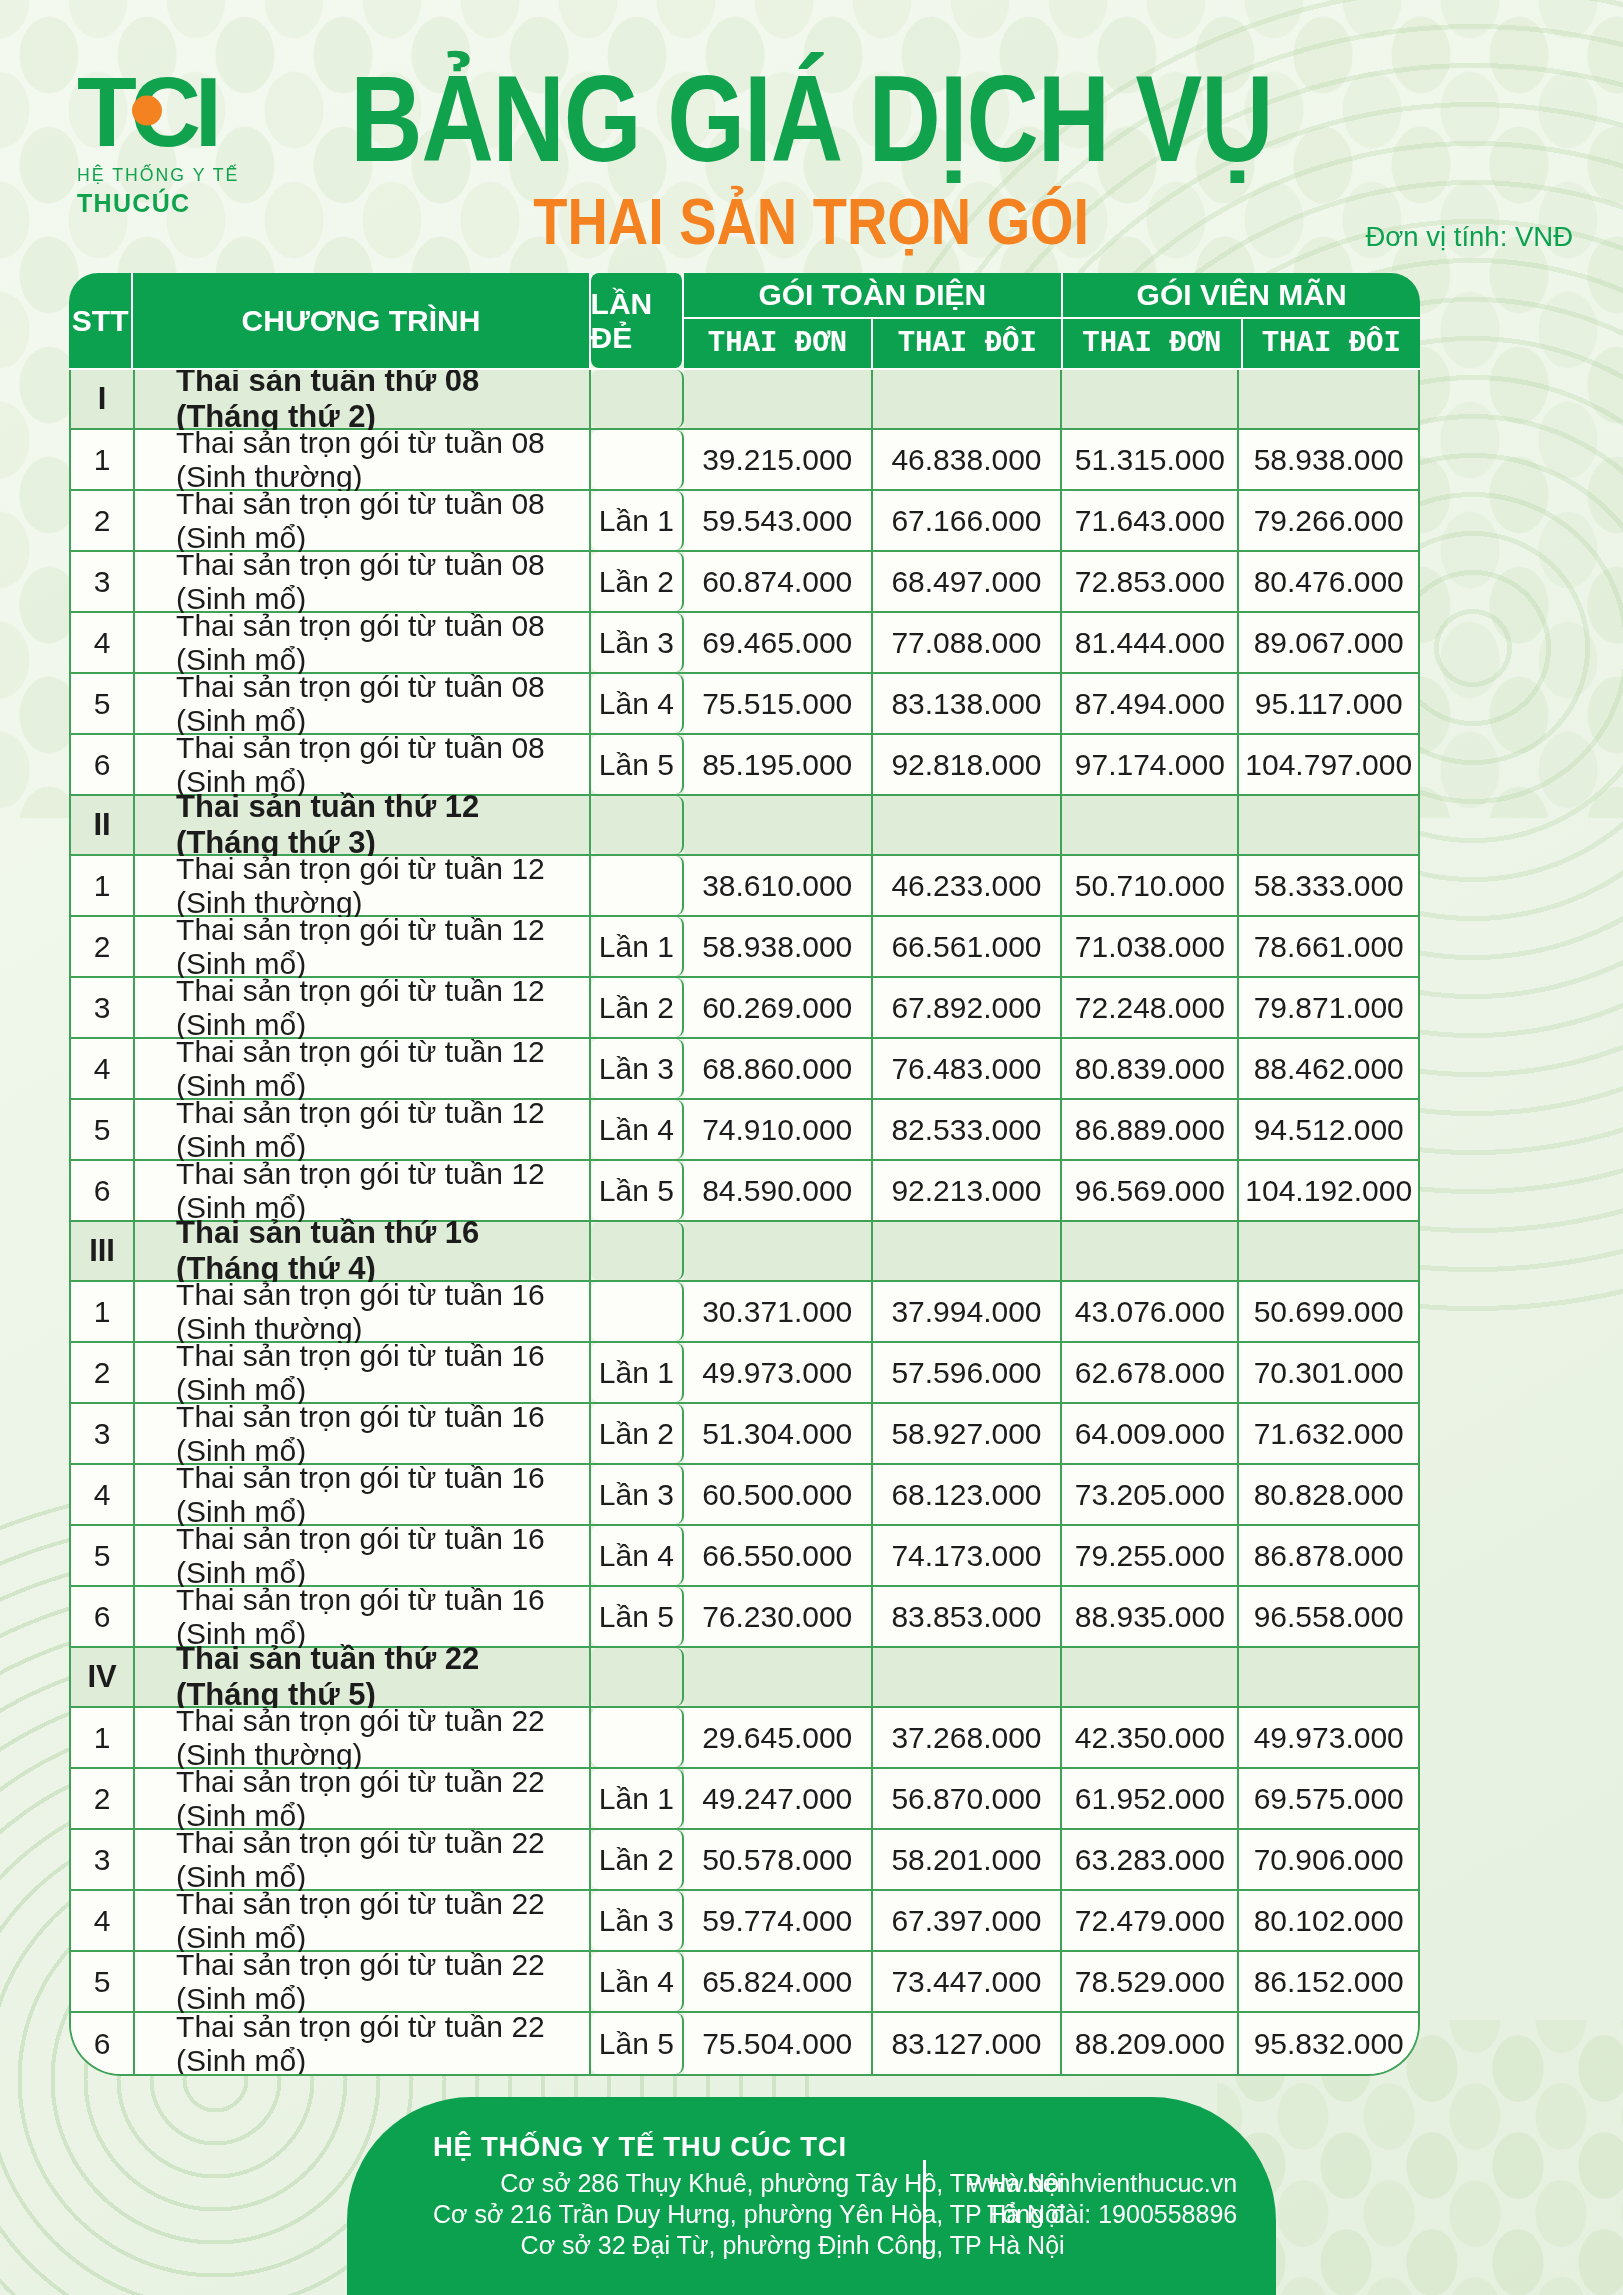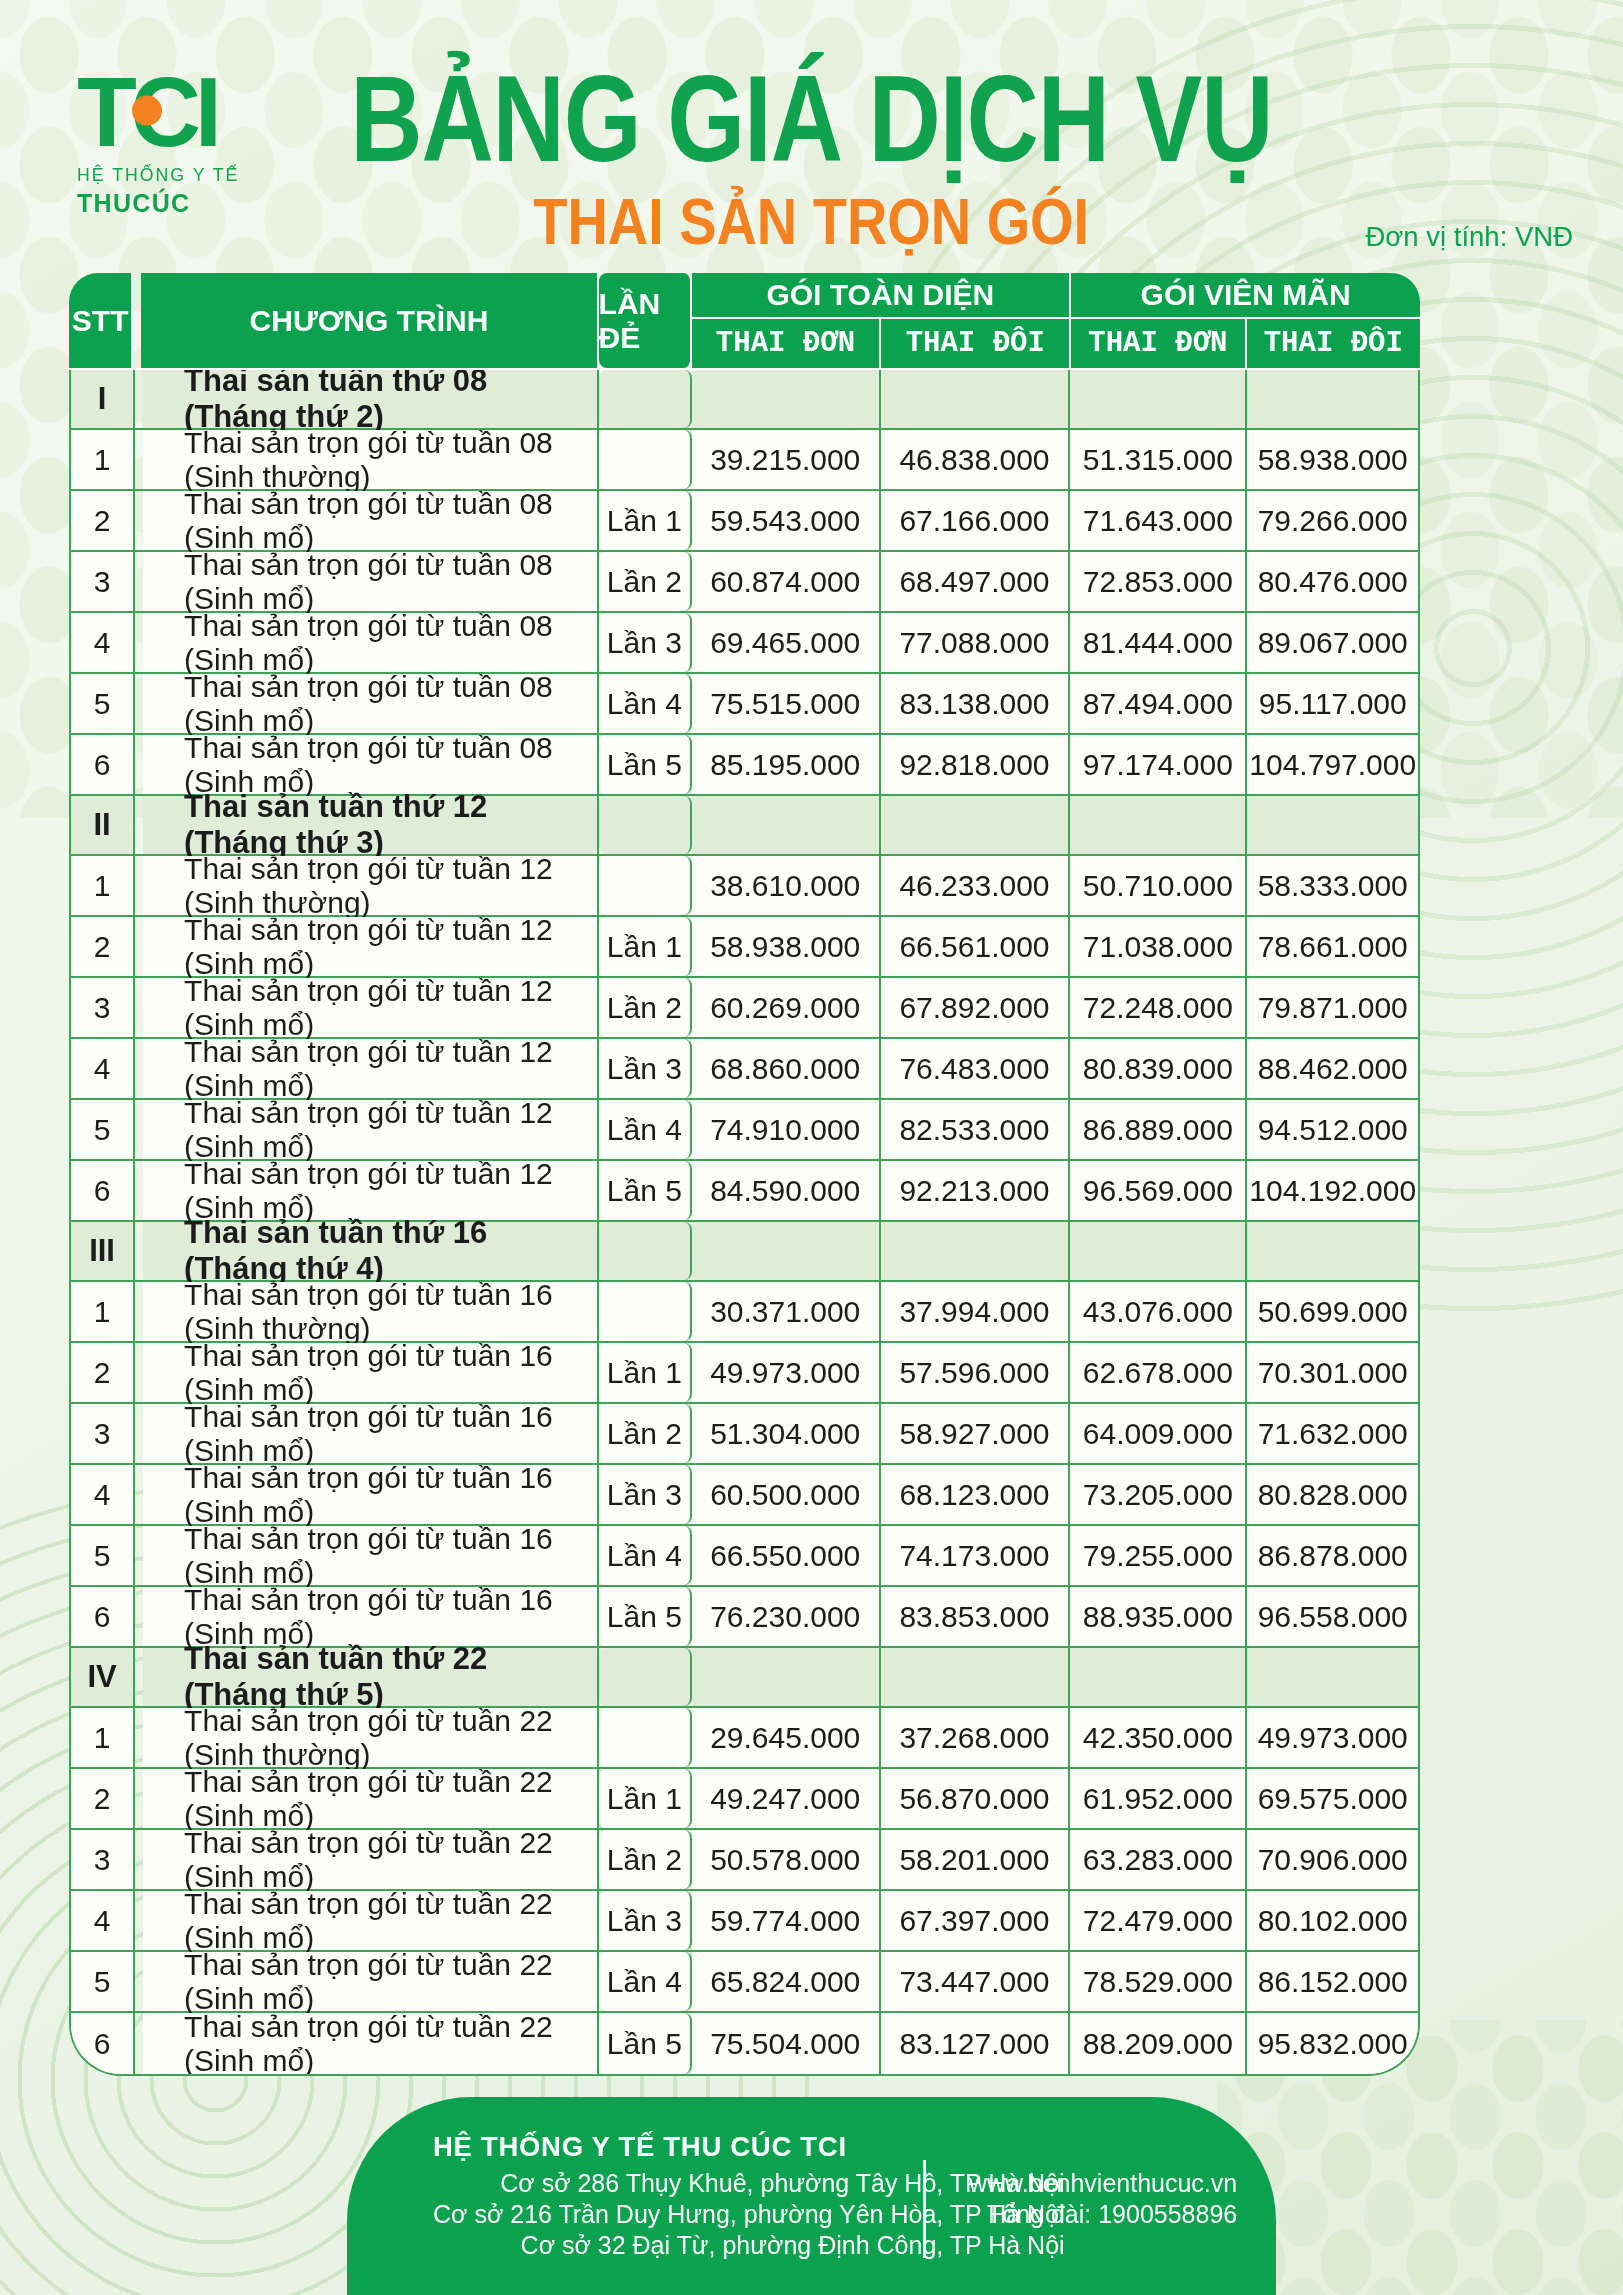--- a/index.html
+++ b/index.html
@@ -51,21 +51,21 @@
     transform:scaleX(.82); transform-origin:center; letter-spacing:-1.3px; white-space:nowrap;}
   .title-2{ display:block; margin-top:9.2px; }
   .title-2 span{ display:inline-block; font-size:65px; line-height:1; font-weight:bold; color:#f58220;
     transform:scaleX(.86); transform-origin:center; letter-spacing:0; white-space:nowrap;}
   .unit-note{ position:absolute; right:50px; top:221px; font-size:27.5px; color:#0ba14f; z-index:2; }
   
   :root{
     --green:#0ba14f; --band:#dfecd7; --grid:#3fa257; --rowbg:#fdfdf9;
   }
   .price-table{ position:absolute; left:69px; top:273px; width:1351px; z-index:2; }
-  .w-stt{flex:0 0 4.76%;} .w-prog{flex:0 0 33.85%;margin-left:8px;} .w-birth{flex:0 0 6.88%;border-radius:8px;}
+  .w-stt{flex:0 0 4.76%;} .w-prog{flex:0 0 33.85%;} .w-birth{flex:0 0 6.88%;border-radius:8px;}
   .w-p1{flex:0 0 14.03%;} .w-p2{flex:0 0 14.07%;} .w-p3{flex:0 0 13.16%;} .w-p4{flex:1;}
   .w-g1{flex:0 0 28.10%;} .w-g2{flex:1;}
   .thead{ display:flex; height:97px; border-radius:29px 29px 0 0; overflow:hidden;
     border-bottom:2.6px solid #fff; }
   .th{ background:var(--green); color:#fff; font-weight:bold; font-size:30px;
     display:flex; align-items:center; justify-content:center; border-right:2.6px solid #fff; }
   .th-group{ display:flex; flex-direction:column; border-right:2.6px solid #fff; }
   .th-group.w-g2{ border-right:none; }
   .g-label{ height:46px; background:var(--green); border-bottom:2.6px solid #fff; color:#fff;
     font-weight:bold; font-size:30px; display:flex; align-items:center; justify-content:center; }

